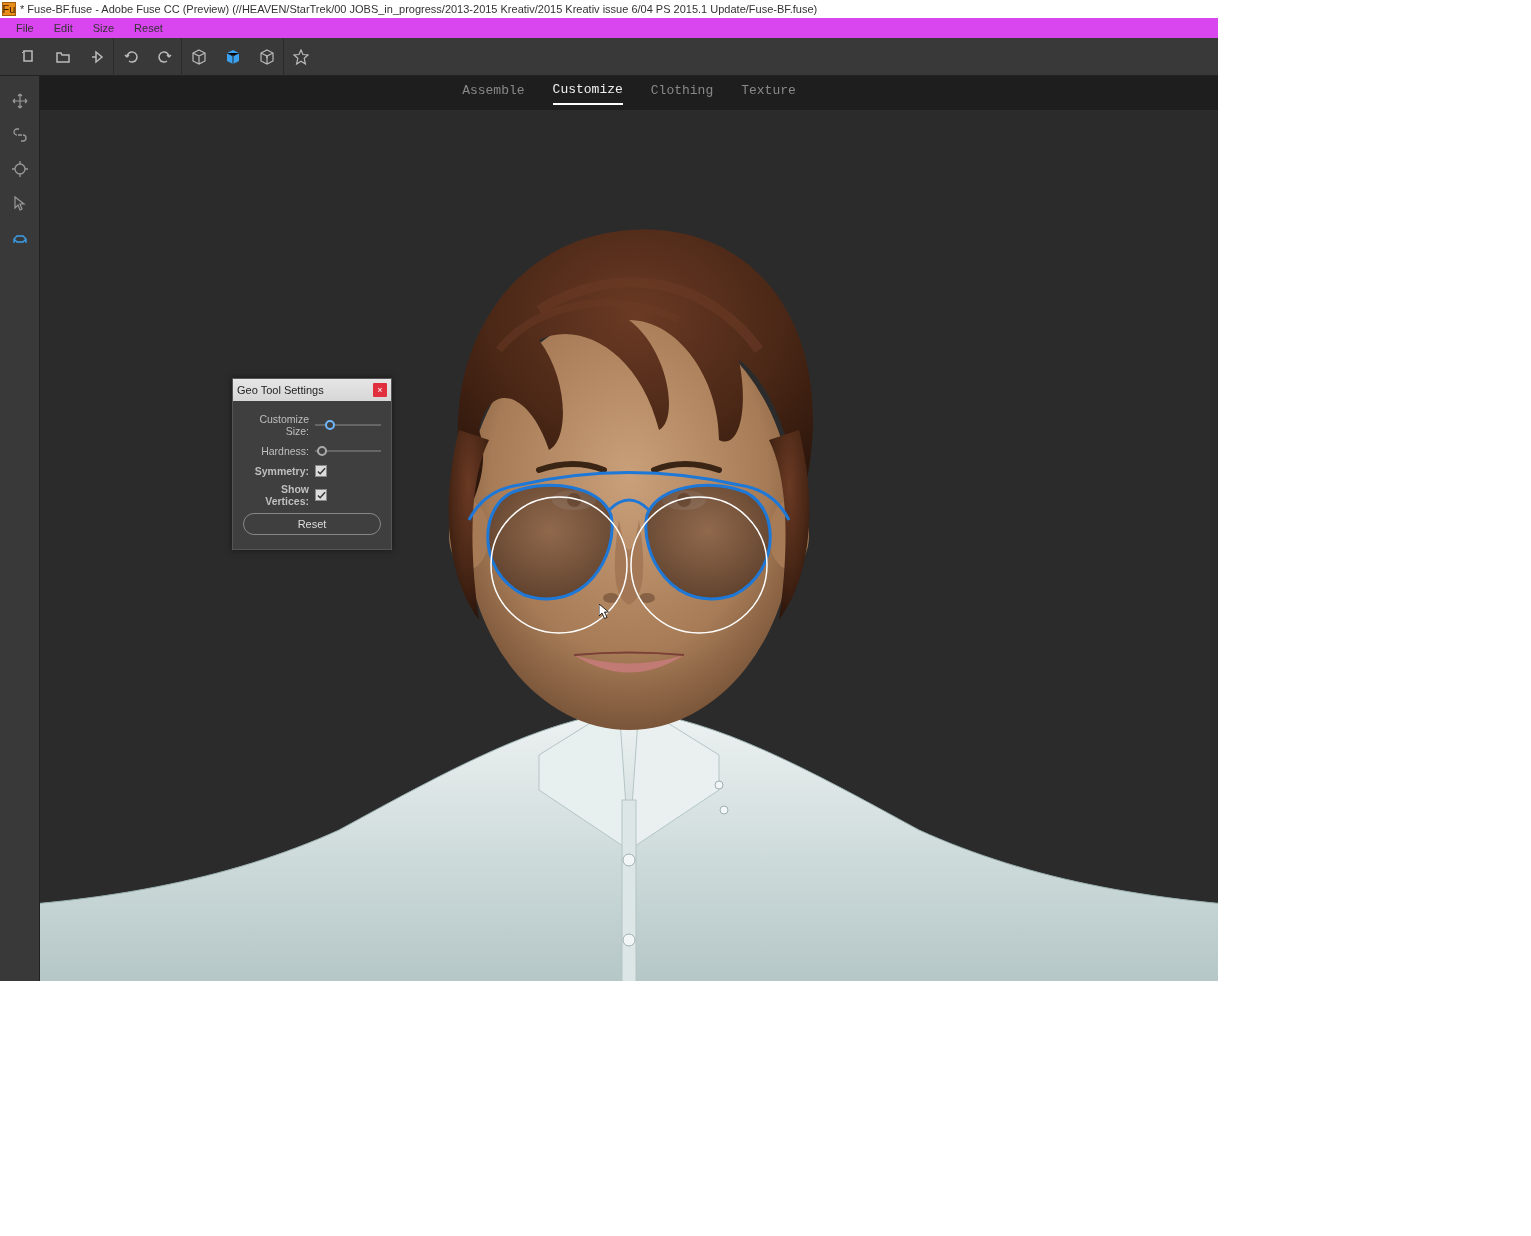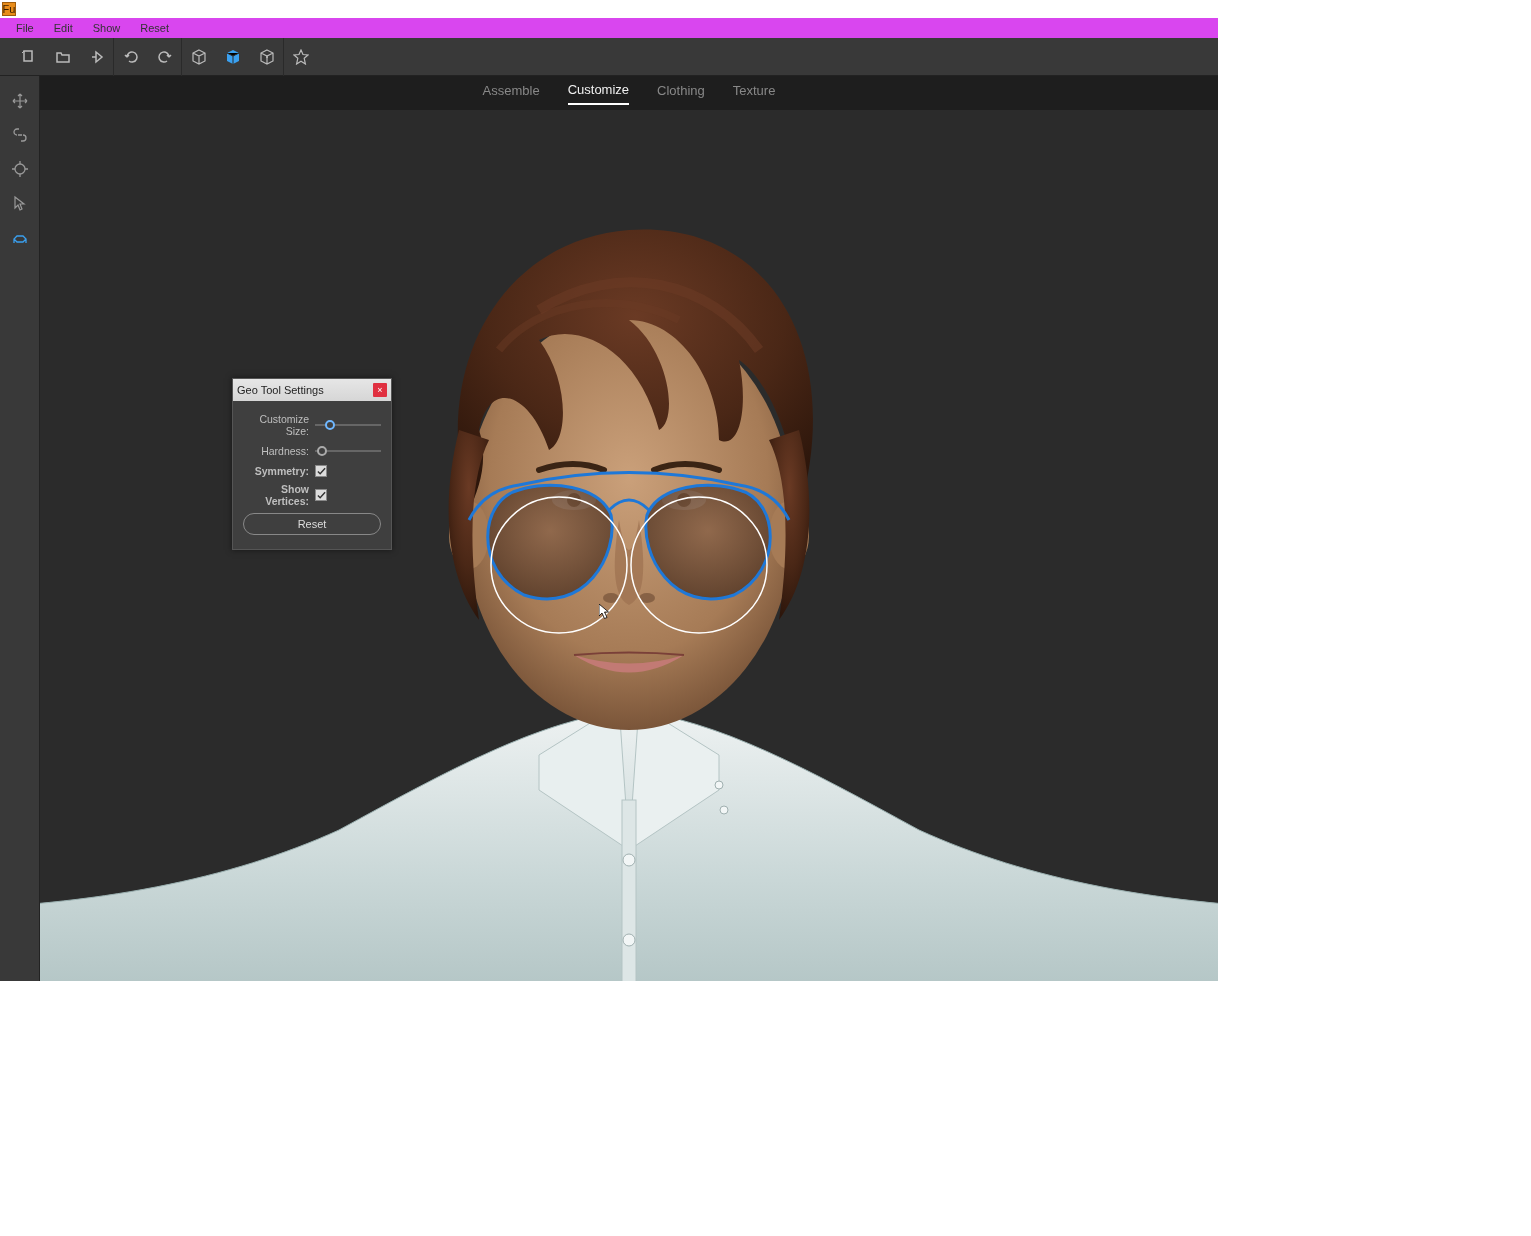--- a/index.html
+++ b/index.html
@@ -23,21 +23,21 @@
     .toolbar .tbtn.active { color: #3aa0f0; }
     .toolbar .tbtn svg { width:16px; height:16px; }
     
     
     .leftrail { position: absolute; top: 38px; left: 0; width: 40px; height: 905px; background: #393939; border-right: 1px solid #222; display:flex; flex-direction:column; align-items:center; padding-top:8px;}
     .leftrail .railbtn { width: 40px; height: 34px; display:flex; align-items:center; justify-content:center; color:#999; }
     .leftrail .railbtn.active { color:#3aa0f0; }
     .leftrail .railbtn svg { width:16px;height:16px; }
     
     
-    .tabrow { position: absolute; top: 38px; left: 40px; right: 0; height: 34px; background: #1e1e1e; display:flex; align-items:center; justify-content:center; gap: 28px; font-size: 13px; }
+    .tabrow { position: absolute; top: 38px; left: 40px; right: 0; height: 34px; background: #1e1e1e; display:flex; align-items:center; justify-content:center; gap: 28px; font-size: 13px; font-family: Liberation Mono, monospace; }
     .tabrow .tab { color: #888; padding-bottom: 6px; }
     .tabrow .tab.active { color: #f0f0f0; border-bottom: 2px solid #fff; }
     
     
     .viewport { position:absolute; top: 72px; left: 40px; right:0; bottom:0; background: #2b2b2b; overflow:hidden; }
     
     
     .character { position:absolute; left:50%; top:50%; transform:translate(-50%,-44%); }
     
     
@@ -59,26 +59,27 @@
     
     
     .cursor { position:absolute; left:559px; top:494px; pointer-events:none;}
     .cursor svg{width:12px;height:16px;}
   </style>
 </head>
 <body>
 
 <div class="titlebar">
   <div class="appicon">Fu</div>
+  <span>* Fuse-BF.fuse - Adobe Fuse CC (Preview) (//HEAVEN/StarTrek/00 JOBS_in_progress/2013-2015 Kreativ/2015 Kreativ issue 6/04 PS 2015.1 Update/Fuse-BF.fuse)</span>
 </div>
 
 <div class="menubar">
   <div class="menuitem">File</div>
   <div class="menuitem">Edit</div>
-  <div class="menuitem">Show</div>
+  <div class="menuitem">Size</div>
   <div class="menuitem">Reset</div>
 </div>
 
 <div class="appbody">
 
   <div class="toolbar">
     <div class="tbtn">
       <svg viewBox="0 0 16 16">
           <rect x="3" y="2" width="8" height="10" fill="none" stroke="currentColor" stroke-width="1.5"></rect>
           <path d="M3 2 L1 4" stroke="currentColor" stroke-width="1"></path>

